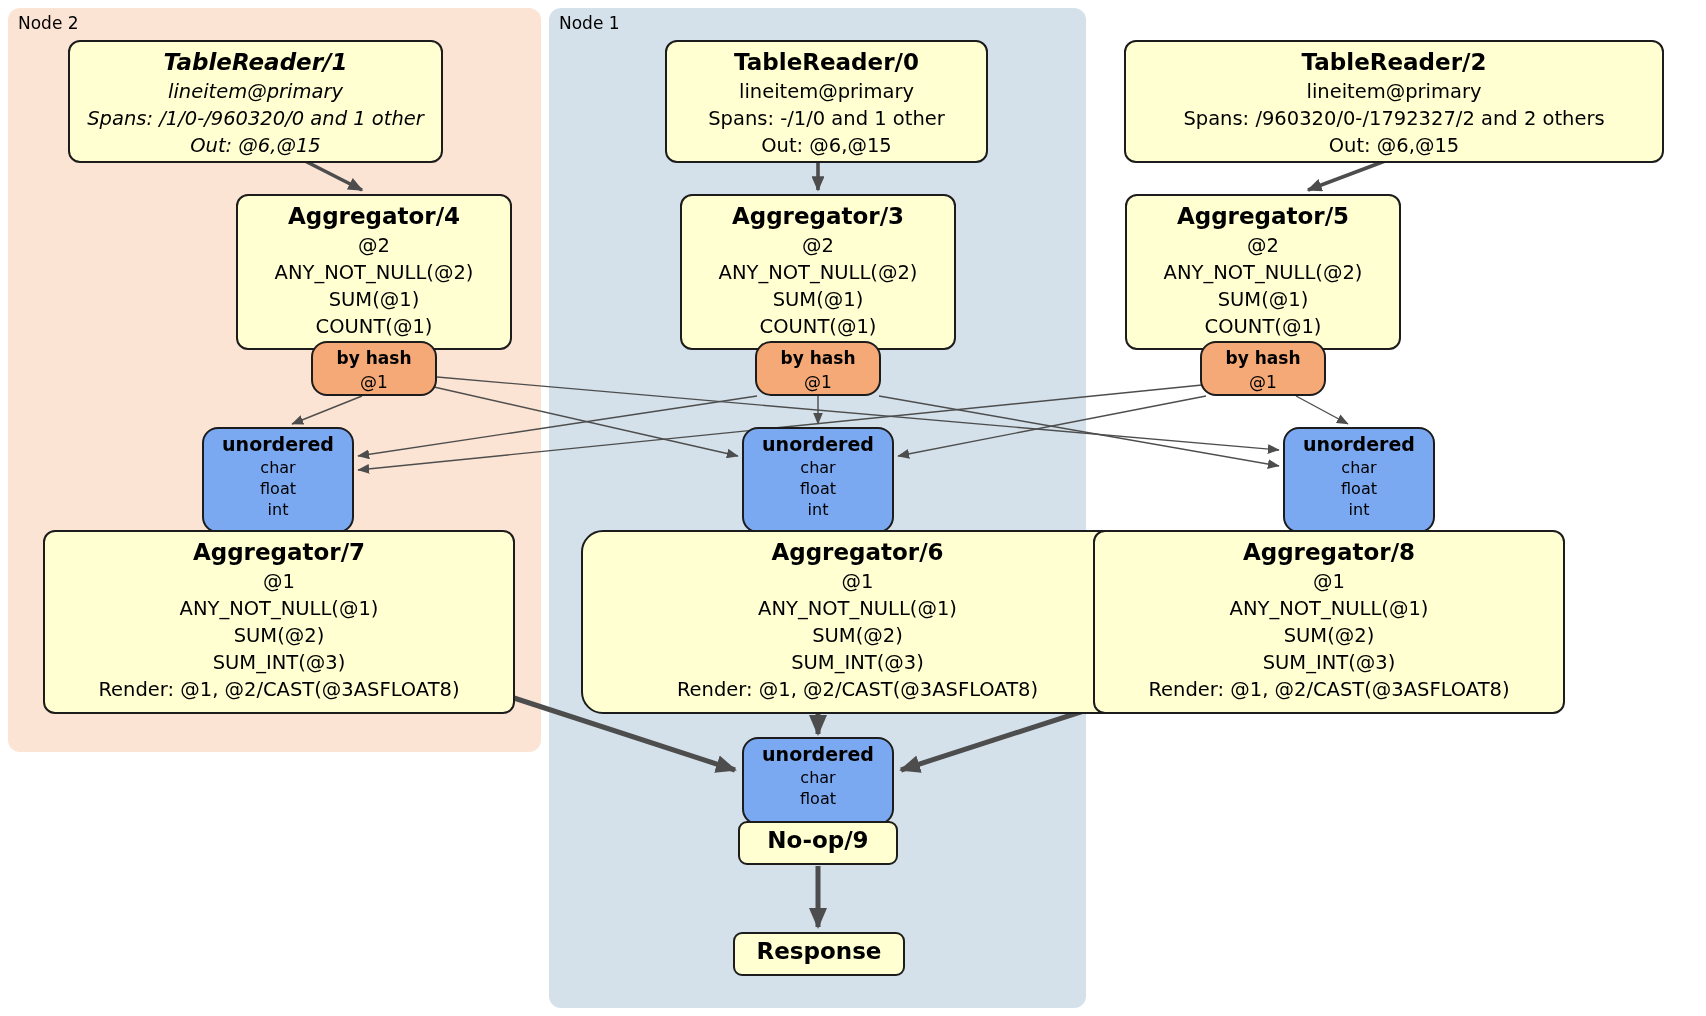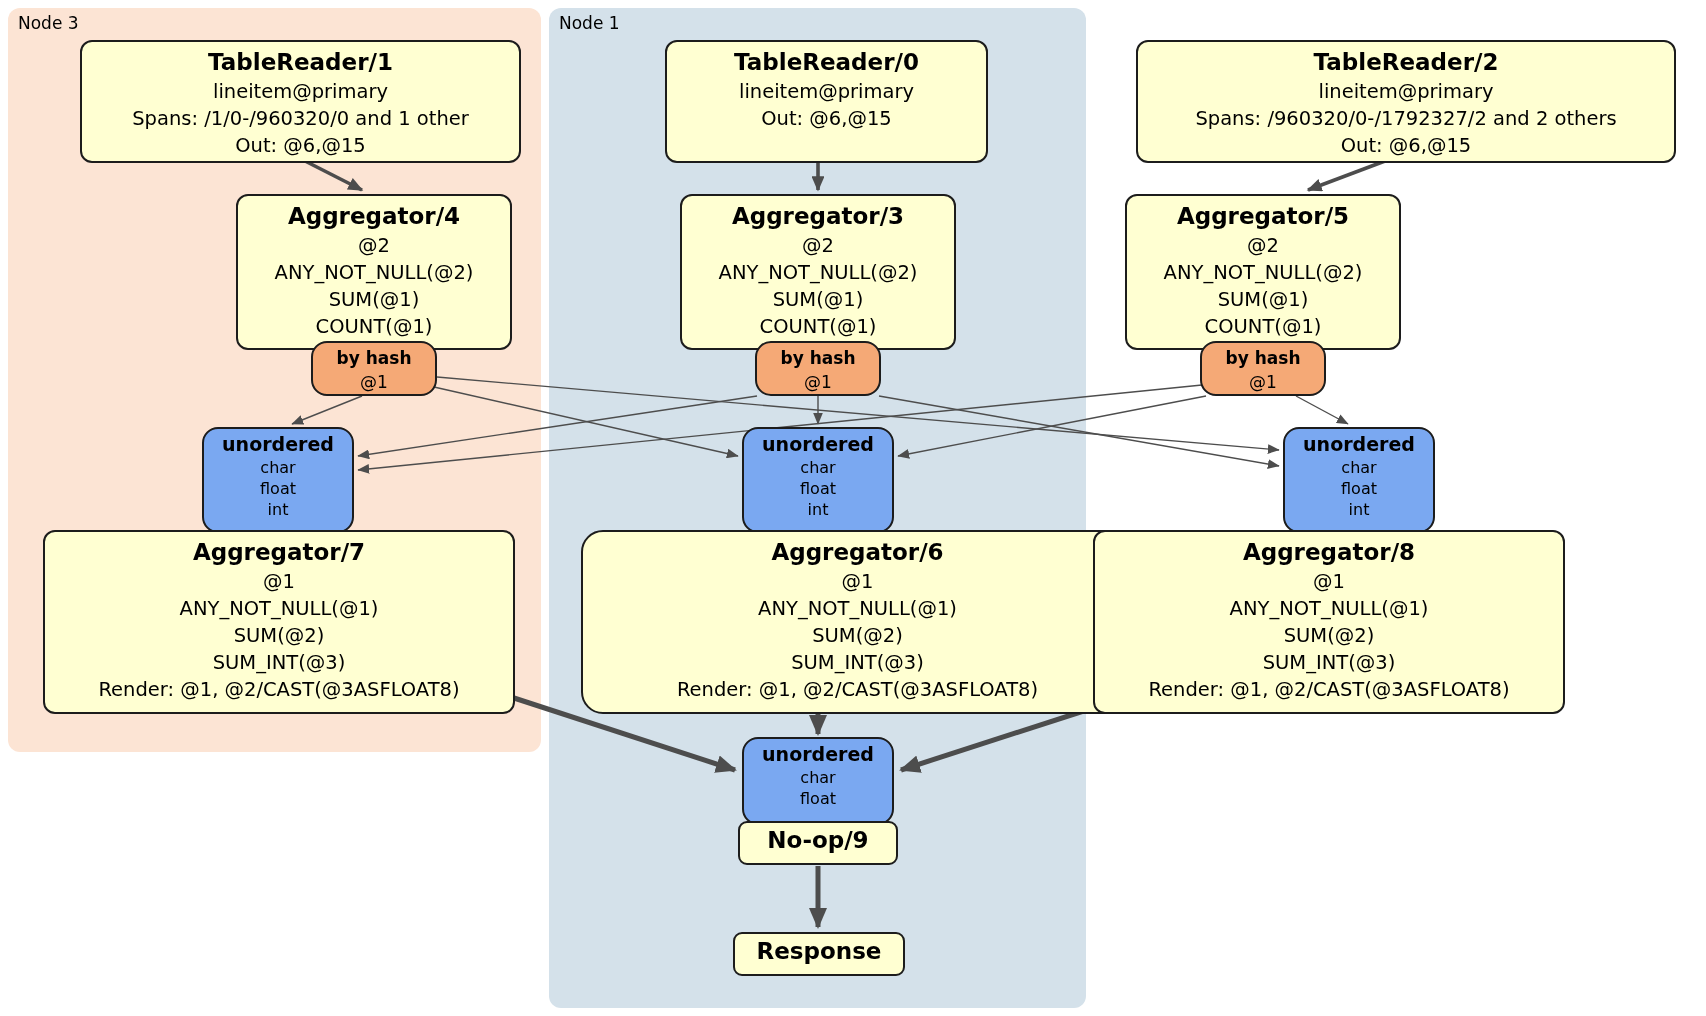--- a/index.html
+++ b/index.html
@@ -18,23 +18,23 @@
     background:#ffffd2;border-radius:12px;text-align:center;padding-top:5px;
     line-height:27px;font-size:19.5px;
   }
   .box .bt{font-weight:bold;font-size:23px;line-height:31px;}
   .router{background:#f5a976;border-radius:16px;padding-top:3px;line-height:22px;font-size:17px;}
   .router .bt{font-size:17px;line-height:25px;}
   .sync{background:#7aa8f1;border-radius:16px;padding-top:3px;line-height:21px;font-size:16px;}
   .sync .bt{font-size:19px;line-height:25px;}
   .single{padding-top:2px;}
   
-  #b-tr1{left:80px;top:40px;width:441px;height:123px;}
+  #b-tr1{left:68px;top:40px;width:375px;height:123px;font-style:italic;}
   #b-tr0{left:657px;top:40px;width:323px;height:123px;margin-left:8px;}
-  #b-tr2{left:1124px;top:40px;width:540px;height:123px;margin-left:12px;}
+  #b-tr2{left:1124px;top:40px;width:540px;height:123px;}
   #b-agg4{left:236px;top:194px;width:276px;height:156px;}
   #b-agg3{left:680px;top:194px;width:276px;height:156px;}
   #b-agg5{left:1125px;top:194px;width:276px;height:156px;}
   #b-byhash3{left:311px;top:341px;width:126px;height:55px;}
   #b-byhash1{left:755px;top:341px;width:126px;height:55px;}
   #b-byhash2{left:1200px;top:341px;width:126px;height:55px;}
   #b-sync3{left:202px;top:427px;width:152px;height:106px;}
   #b-sync1{left:742px;top:427px;width:152px;height:106px;}
   #b-sync2{left:1283px;top:427px;width:152px;height:106px;}
   #b-agg7{left:43px;top:530px;width:472px;height:184px;text-align:center;}
@@ -43,21 +43,21 @@
   #b-syncF{left:742px;top:737px;width:152px;height:88px;}
   #b-noop{left:738px;top:821px;width:160px;height:44px;border-radius:9px;}
   #b-resp{left:733px;top:932px;width:172px;height:44px;border-radius:9px;}
 </style>
 </head>
 <body>
 
 <div class="canvas">
 
   <div class="region" id="r-node3">
-    <span class="region-label">Node 3</span>
+    <span class="region-label">Node 2</span>
   </div>
   <div class="region" id="r-node1">
     <span class="region-label">Node 1</span>
   </div>
 
   <svg class="edges" viewBox="0 0 1706 1016">
     <defs>
       <marker id="ah-thick" markerUnits="strokeWidth" markerWidth="4.6" markerHeight="3.6" refX="3.8" refY="1.8" orient="auto">
         <path d="M0,0 L4.2,1.8 L0,3.6 z" fill="#4d4d4d"></path>
       </marker>
@@ -89,20 +89,21 @@
 
   <div class="box" id="b-tr1">
     <div class="bt">TableReader/1</div>
     <div>lineitem@primary</div>
     <div>Spans: /1/0-/960320/0 and 1 other</div>
     <div>Out: @6,@15</div>
   </div>
   <div class="box" id="b-tr0">
     <div class="bt">TableReader/0</div>
     <div>lineitem@primary</div>
+    <div>Spans: -/1/0 and 1 other</div>
     <div>Out: @6,@15</div>
   </div>
   <div class="box" id="b-tr2">
     <div class="bt">TableReader/2</div>
     <div>lineitem@primary</div>
     <div>Spans: /960320/0-/1792327/2 and 2 others</div>
     <div>Out: @6,@15</div>
   </div>
 
   <div class="box" id="b-agg4">

